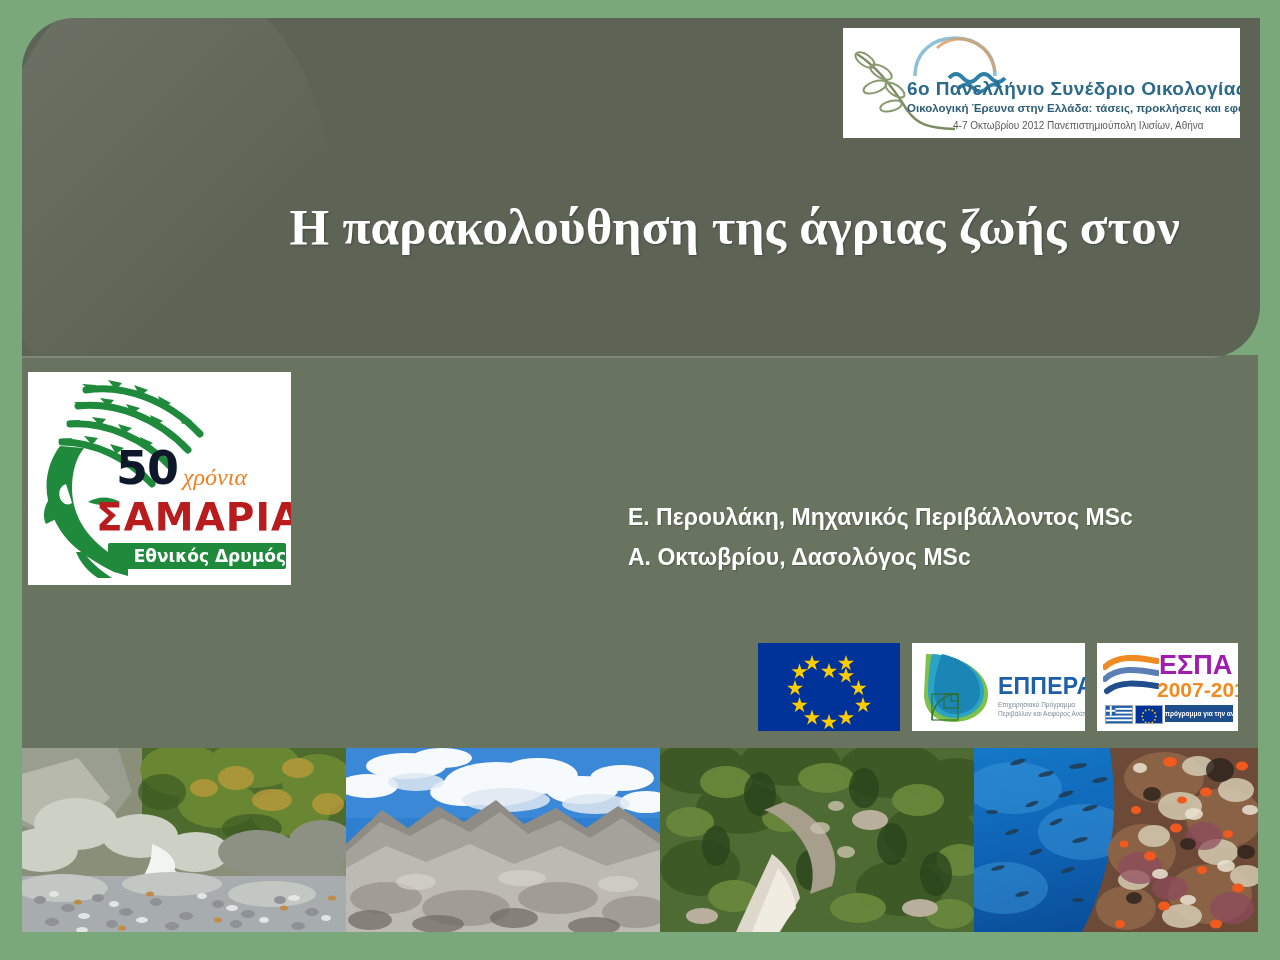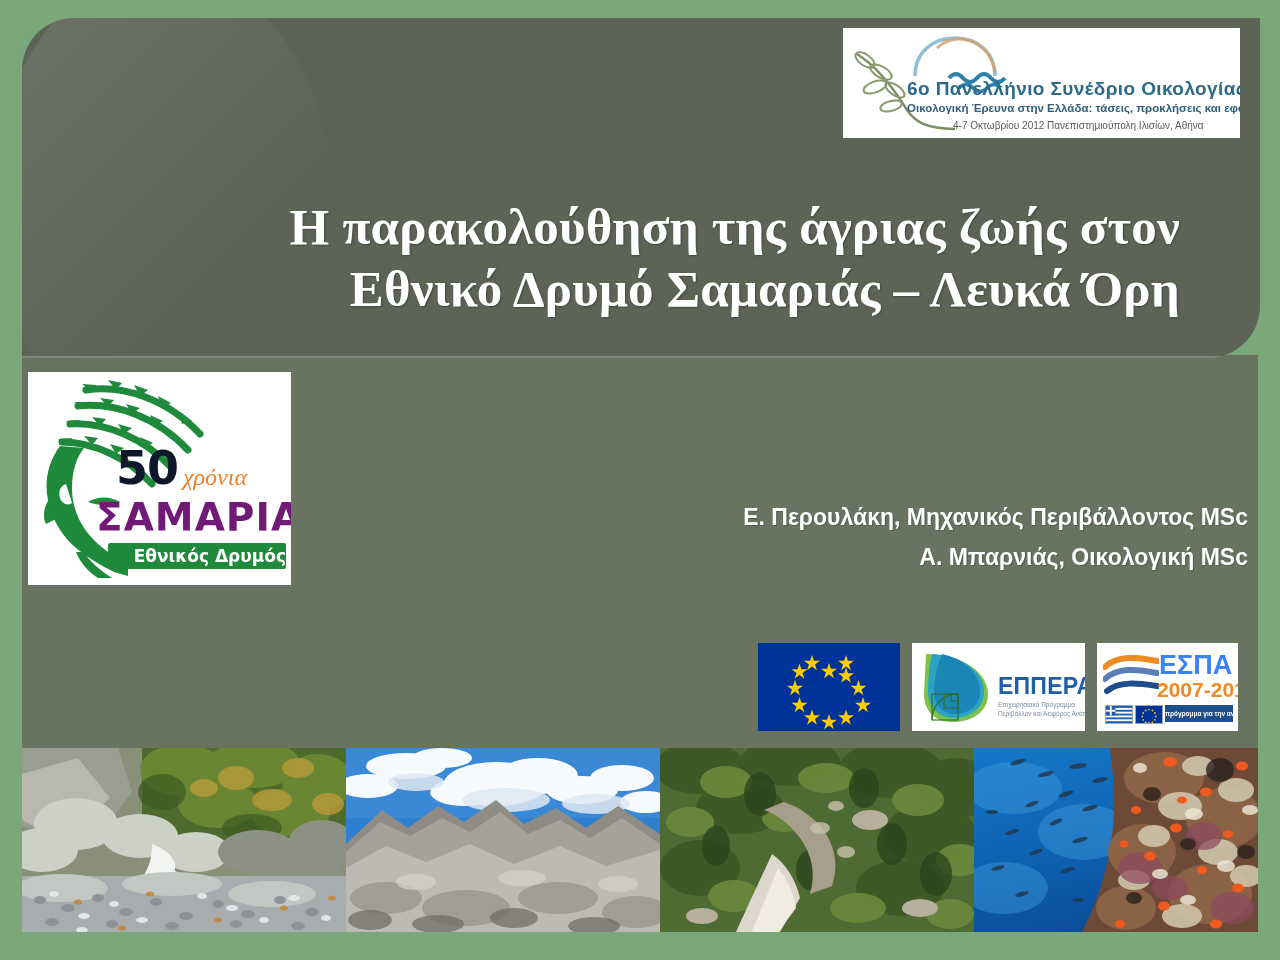--- a/index.html
+++ b/index.html
@@ -166,21 +166,21 @@
     color: #ef7f22;
     font-family: "Liberation Serif", serif;
     font-style: italic;
     font-size: 24px;
     font-weight: normal;
   }
   .sam-name {
     position: absolute;
     left: 68px;
     top: 126px;
-    color: #701a75;
+    color: #b91c1c;
     font-family: "DejaVu Sans", sans-serif;
     font-size: 39px;
     font-weight: bold;
     letter-spacing: 1px;
     line-height: 1;
     text-align: right;
   }
   .sam-park {
     position: absolute;
     left: 80px;
@@ -202,21 +202,21 @@
     position: absolute;
     left: 628px;
     top: 498px;
     width: 620px;
     color: #ffffff;
     font-size: 23px;
     font-weight: bold;
     line-height: 1.72;
     text-shadow: 1px 1px 1px rgba(0,0,0,0.22);
   }
-  .authors div { white-space: nowrap; text-align: right; }
+  .authors div { white-space: nowrap; }
 
   
   .funding {
     position: absolute;
     left: 758px;
     top: 643px;
     width: 480px;
     height: 88px;
     display: flex;
     gap: 12px;
@@ -244,21 +244,21 @@
     position: absolute; left: 86px;
     color: #7c8a99; font-size: 6.5px; white-space: nowrap;
   }
   .epperaa .sub1 { top: 58px; }
   .epperaa .sub2 { top: 67px; }
 
   .espa { width: 141px; }
   .espa .swoosh { position: absolute; left: 6px; top: 12px; width: 56px; height: 42px; }
   .espa .name {
     position: absolute; left: 62px; top: 9px;
-    color: #3b82f6; font-size: 27px; font-weight: bold; letter-spacing: 0px;
+    color: #a21caf; font-size: 27px; font-weight: bold; letter-spacing: 0px;
     line-height: 1; white-space: nowrap;
   }
   .espa .years {
     position: absolute; left: 60px; top: 36px;
     color: #ef8b22; font-size: 21px; font-weight: bold; line-height: 1;
     white-space: nowrap;
   }
   .espa .gr-flag {
     position: absolute; left: 8px; top: 62px; width: 26px; height: 17px;
     background: #ffffff; border: 1px solid #9aa7b5;
@@ -307,21 +307,20 @@
 
   <div class="content-panel"></div>
 
   <div class="title-panel">
     <div class="sheen"></div>
     <div class="edge-hi"></div>
   </div>
 
   <div class="title-text">
     <div>Η παρακολούθηση της άγριας ζωής στον</div>
-    <div>Εθνικό Δρυμό Σαμαριάς – Λευκά Όρη</div>
   </div>
 
   <div class="conf-logo">
     <svg class="olive-branch" viewBox="0 0 110 92">
       <path d="M6 14 C22 24 40 44 56 70 C66 84 76 88 104 89" fill="none" stroke="#7c8c62" stroke-width="2.4"></path>
       <ellipse cx="14" cy="20" rx="11" ry="5.5" fill="none" stroke="#8a9a70" stroke-width="2" transform="rotate(35 14 20)"></ellipse>
       <ellipse cx="30" cy="32" rx="12" ry="5.5" fill="none" stroke="#8a9a70" stroke-width="2" transform="rotate(30 30 32)"></ellipse>
       <ellipse cx="24" cy="47" rx="12" ry="5.5" fill="none" stroke="#8a9a70" stroke-width="2" transform="rotate(-20 24 47)"></ellipse>
       <ellipse cx="44" cy="50" rx="11" ry="5" fill="none" stroke="#8a9a70" stroke-width="2" transform="rotate(35 44 50)"></ellipse>
       <ellipse cx="40" cy="66" rx="11" ry="5" fill="none" stroke="#8a9a70" stroke-width="2" transform="rotate(-15 40 66)"></ellipse>
@@ -371,21 +370,21 @@
       <path d="M44 176 C48 186 56 196 66 202 L80 202 C68 194 58 186 52 176 Z" fill="#1f8a3b"></path>
     </svg>
     <div class="sam-50">50</div>
     <div class="sam-xronia">χρόνια</div>
     <div class="sam-name">ΣΑΜΑΡΙΑ</div>
     <div class="sam-park">Εθνικός Δρυμός</div>
   </div>
 
   <div class="authors">
     <div>Ε. Περουλάκη, Μηχανικός Περιβάλλοντος MSc</div>
-    <div>Α. Μπαρνιάς, Οικολογική MSc</div>
+    <div>Α. Οκτωβρίου, Δασολόγος MSc</div>
   </div>
 
   <div class="funding">
 
     <div class="fund-box eu-flag">
       <svg class="stars" viewBox="0 0 142 88">
         <rect x="0" y="0" width="142" height="88" fill="#003399"></rect>
         <g fill="#ffcc00">
           <polygon points="71,20 72.9,25.8 79,25.8 74,29.4 75.9,35.2 71,31.6 66.1,35.2 68,29.4 63,25.8 69.1,25.8"></polygon>
           <polygon points="88,24.5 89.9,30.3 96,30.3 91,33.9 92.9,39.7 88,36.1 83.1,39.7 85,33.9 80,30.3 86.1,30.3"></polygon>

